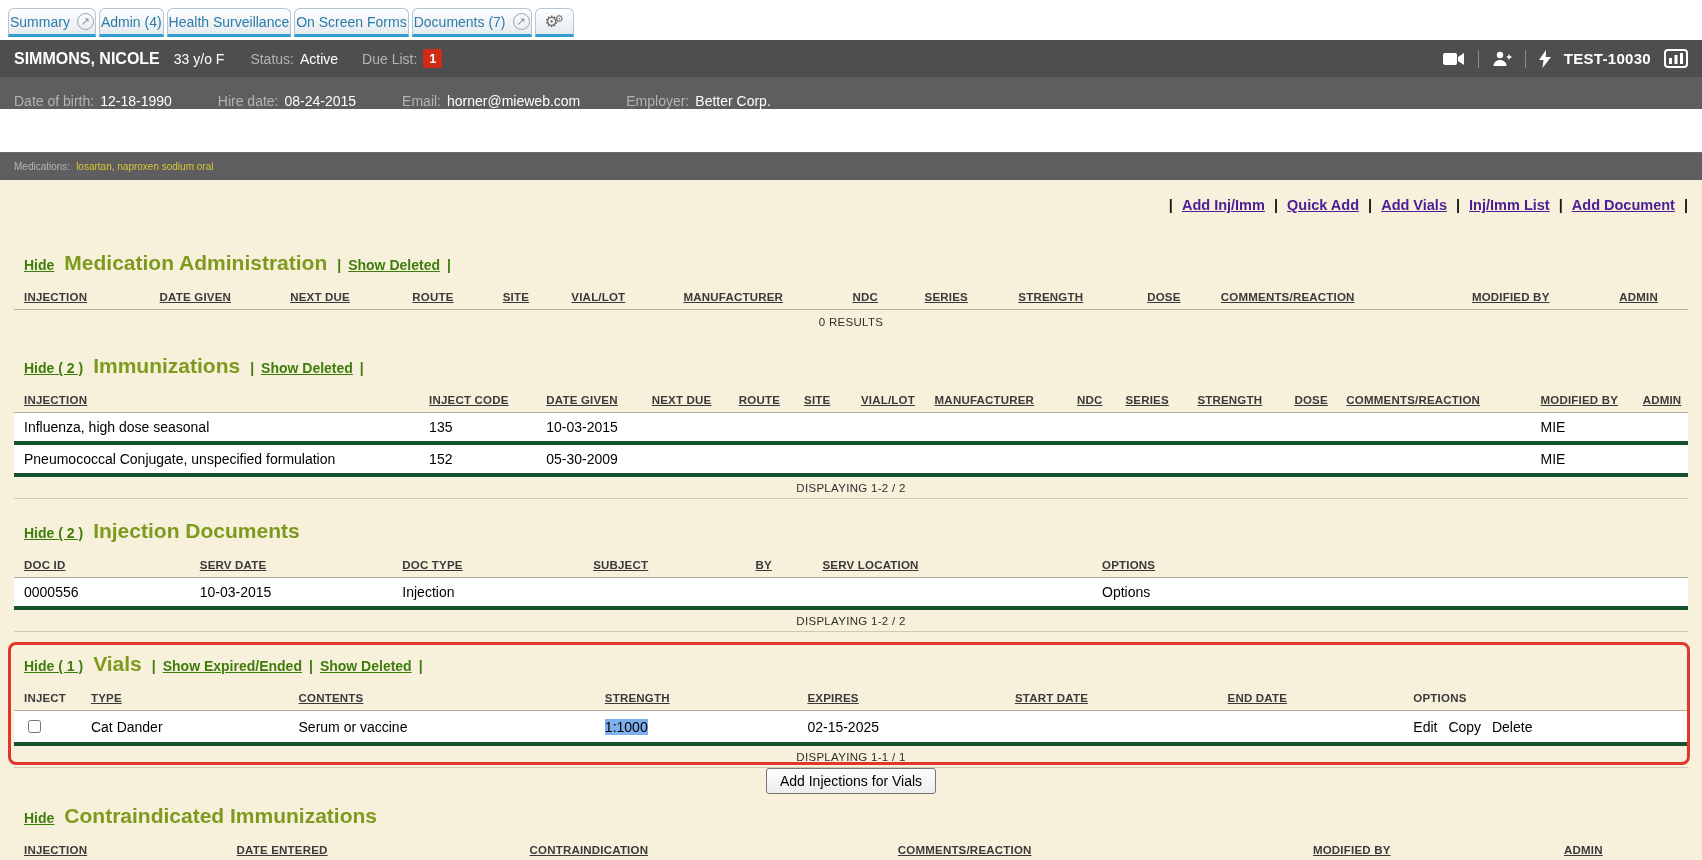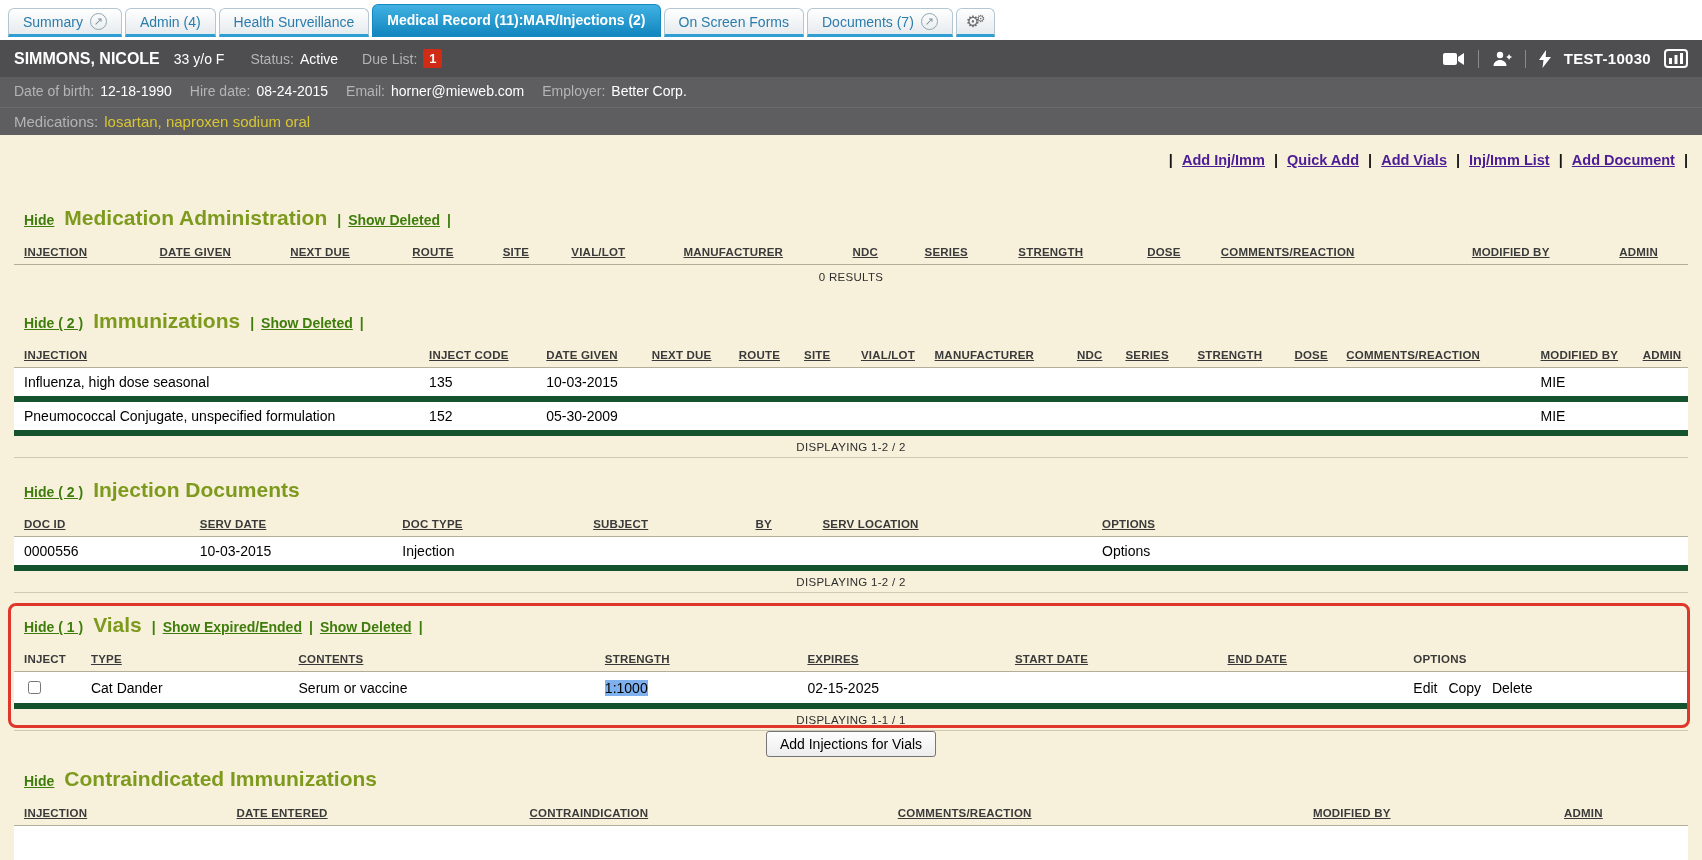--- a/index.html
+++ b/index.html
@@ -2,21 +2,21 @@
 <html><head>
 <meta charset="utf-8">
 <style>
   * { box-sizing: border-box; }
   html,body { margin:0; padding:0; width:1702px; height:860px; overflow:hidden;
     font-family:"Liberation Sans", sans-serif; background:#fff; }
 
   
   .tabbar { height:40px; background:#fff; display:flex; align-items:flex-end;
     gap:3px; padding:0 0 3px 8px; }
-  .tab { display:inline-flex; align-items:center; gap:7px; height:29px; padding:0 14px;
+  .tab { display:inline-flex; align-items:center; gap:7px; height:29px; padding:0 1px;
     background:linear-gradient(#ffffff,#e6ebee); border:1px solid #b4c6d2;
     border-bottom:3px solid #2f9fd3; border-radius:6px 6px 0 0; color:#2b7cab;
     font-size:14px; cursor:pointer; white-space:nowrap; }
   .tab.active { height:33px; background:linear-gradient(#41b1e2,#1488c0);
     border-color:#1488c0; color:#fff; font-weight:bold; border-bottom:3px solid #1488c0; }
   .popout { width:17px; height:17px; border:1px solid #93a5ae; border-radius:50%;
     display:inline-flex; align-items:center; justify-content:center; font-size:11px;
     color:#7d929c; line-height:1; }
   .gear-tab { padding:0 9px; color:#6b6b6b; }
   .gear-big { font-size:16px; line-height:1; }
@@ -30,25 +30,25 @@
   .lbl { color:#b4b4b4; }
   .group { display:flex; align-items:center; gap:6px; margin-right:24px; }
   .badge { background:#d02b15; color:#fff; min-width:19px; height:19px; display:inline-flex;
     align-items:center; justify-content:center; font-weight:bold; font-size:13px;
     border-radius:2px; padding:0 3px; cursor:pointer; }
   .bar-right { margin-left:auto; display:flex; align-items:center; gap:13px; }
   .vdiv { width:1px; height:18px; background:#8b8b8b; }
   .chart-id { font-weight:bold; font-size:15px; letter-spacing:.3px; }
   .icon-btn { display:inline-flex; cursor:pointer; }
 
-  .bar2 { height:30px; background:#5e5e61; color:#fff; display:flex; align-items:flex-end;
-    padding:8px 14px; font-size:14px; }
+  .bar2 { height:30px; background:#5e5e61; color:#fff; display:flex; align-items:flex-start;
+    padding:16px 14px; font-size:14px;gap:28px; }
   .bar2 .group { margin-right:18px; }
   .bar3 { height:28px; background:#5e5e61; color:#fff; display:flex; align-items:center;
-    padding:0 14px; font-size:15px; gap:6px; border-top:1px solid #6a6a6d; }
+    padding:0 14px; font-size:10px; gap:6px; border-top:1px solid #6a6a6d;margin-top:43px; }
   .med-link { color:#d7c633; cursor:pointer; }
 
   
   .content { background:#f7f0da; height:725px; padding:0 14px; }
 
   .actions { text-align:right; padding-top:17px; font-size:14.5px; font-weight:bold; color:#141414; }
   .actions a { color:#4c1d95; text-decoration:underline; cursor:pointer; margin:0 5px; }
 
   .section { margin-top:20px; }
   .section.first { margin-top:38px; }
@@ -57,21 +57,21 @@
   .sec-title { color:#7e9a1e; font-weight:bold; font-size:21px; margin:0 3px; }
   a.green-link { color:#3e7d0c; text-decoration:underline; cursor:pointer; font-weight:bold; font-size:14px; }
   .pipe-green { color:#3e7d0c; font-weight:bold; font-size:14px; }
 
   table.grid { width:100%; border-collapse:collapse; table-layout:fixed; margin-top:12px; }
   table.grid th { text-align:left; font-size:11.5px; color:#3a3a3a; text-decoration:underline;
     font-weight:bold; padding:4px 6px 6px 10px; letter-spacing:.2px; cursor:pointer;
     white-space:nowrap; overflow:hidden; }
   table.grid th.plain { text-decoration:none; cursor:default; }
   table.grid thead tr { border-bottom:1px solid #b3ae99; }
-  table.grid tbody tr { background:#fff; border-bottom:6px solid #14532d; }
+  table.grid tbody tr { background:#fff; border-bottom:4px solid #14532d; }
   table.grid td { font-size:14px; color:#000; padding:6px 6px 6px 10px;
     overflow:hidden; white-space:nowrap; }
   .grid-docs td { padding-top:12px; padding-bottom:16px; }
   .grid-vials td { padding-top:8px; padding-bottom:8px; }
   .tfootrow { text-align:center; font-size:11.5px; color:#2e2e2e; padding:5px 0 4px;
     letter-spacing:.3px; border-bottom:1px solid #cfc9b2; }
   .empty-row { text-align:center; font-size:11.5px; color:#2e2e2e; padding:6px 0 6px; letter-spacing:.3px; }
 
   .vials-section { position:relative; }
   .red-box { position:absolute; left:-6px; right:-2px; top:-10px; bottom:3px;
@@ -93,23 +93,20 @@
 <div class="tabbar">
   <div class="tab">
     <span>Summary</span>
     <span class="popout">↗</span>
   </div>
   <div class="tab">
     <span>Admin (4)</span>
   </div>
   <div class="tab">
     <span>Health Surveillance</span>
-  </div>
-  <div class="tab active">
-    <span>Medical Record (11):MAR/Injections (2)</span>
   </div>
   <div class="tab">
     <span>On Screen Forms</span>
   </div>
   <div class="tab">
     <span>Documents (7)</span>
     <span class="popout">↗</span>
   </div>
   <div class="tab gear-tab">
     <span><span class="gear-big">⚙</span><span class="gear-small">⚙</span></span>

